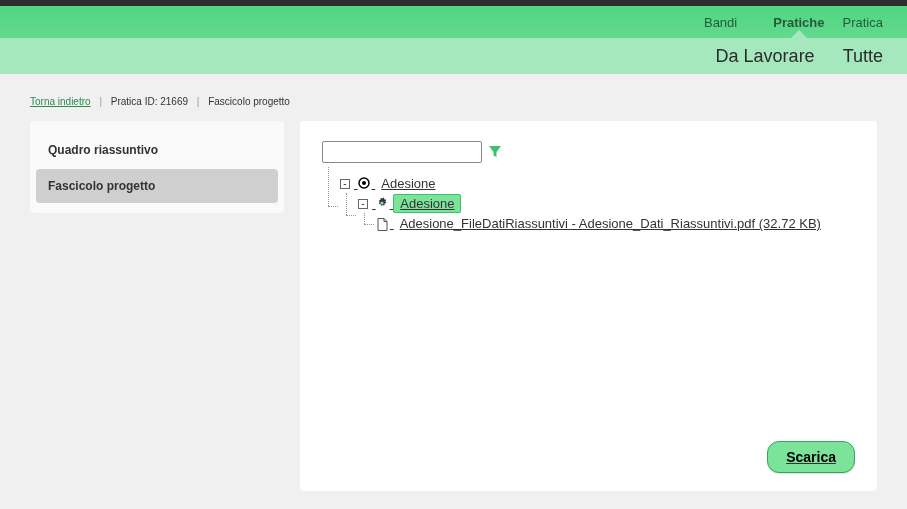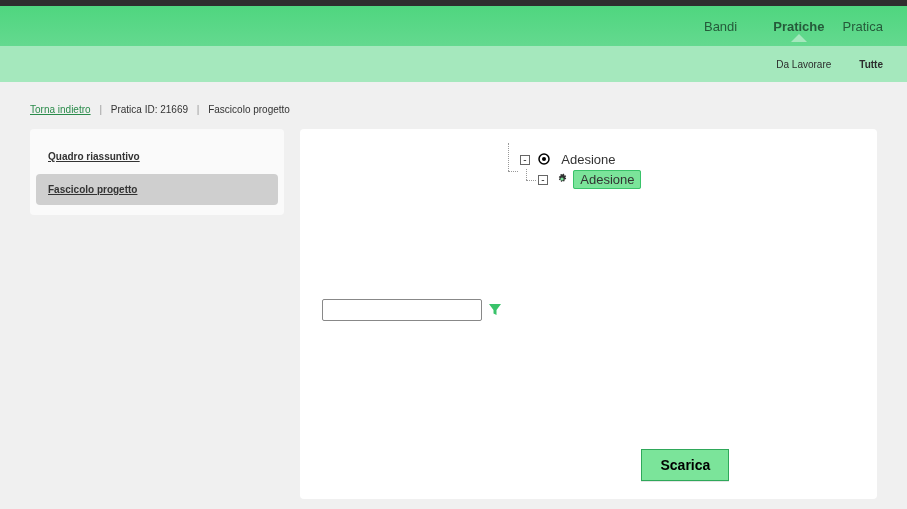--- a/index.html
+++ b/index.html
@@ -8,21 +8,21 @@
     font-family: "Segoe UI", Verdana, Arial, sans-serif;
     font-size: 13px;
     background: #f0f0f0;
     color: #333;
     width: 907px;
   }
   .topstrip {
     height: 6px; background: #2e2e2e;
   }
   .navbar {
-    height: 40px;
+    height: 32px;
     background: linear-gradient(to bottom, #4fd67f, #64d98f);
     display: flex;
     justify-content: flex-end;
     align-items: center;
     padding-right: 24px;
     gap: 18px;
   }
   .navbar .navitem {
     color: #255a3a;
     font-size: 13px;
@@ -48,25 +48,25 @@
     height: 36px;
     background: #a5e8bd;
     display: flex;
     justify-content: flex-end;
     align-items: center;
     padding-right: 24px;
     gap: 28px;
   }
   .subnav .subitem {
     color: #2c2c2c;
-    font-size: 10px;
+    font-size: 18px;
     cursor: pointer;
   }
   .subnav .subitem.active {
-    font-weight: bold;
+    font-weight: normal;
   }
   .breadcrumbs {
     padding: 22px 30px 14px 30px;
     font-size: 10px;
   }
   .breadcrumbs a {
     color: #2a8b4a;
     text-decoration: underline;
   }
   .breadcrumbs .sep {
@@ -80,40 +80,40 @@
   }
   .sidebar {
     width: 254px;
     background: #fafafa;
     border-radius: 4px;
     padding: 10px 0;
     align-self: flex-start;
   }
   .sidebar .side-item {
     padding: 12px 18px;
-    font-size: 10px;
-    cursor: pointer;
-    text-decoration: underline;
+    font-size: 12px;
+    cursor: pointer;
   }
   .sidebar .side-item.bold { font-weight: bold; }
   .sidebar .side-item.active {
     background: #cfcfcf;
     border-radius: 4px;
     margin: 0 6px;
     padding: 10px 12px;
   }
   .main {
     flex: 1;
     background: #fff;
     border-radius: 4px;
     padding: 20px 22px 18px 22px;
     min-height: 370px;
     display: flex;
-    flex-direction: row;
-    position: relative;
+    flex-direction: column;
+    position: relative;
+    text-decoration: underline;
   }
   .searchrow {
     display: flex;
     align-items: center;
     gap: 6px;
     margin-bottom: 10px;
   }
   .searchrow input {
     width: 160px;
     height: 22px;
@@ -185,21 +185,21 @@
     display: flex;
     justify-content: flex-end;
   }
   .btn {
     background: #7be49a;
     border: 1px solid #2fa85a;
     padding: 7px 18px;
     font-size: 14px;
     font-weight: bold;
     cursor: pointer;
-    border-radius: 0;
+    border-radius: 12px;
     box-shadow: 0 1px 0 rgba(0,0,0,0.1);
   }
 </style>
 </head>
 <body>
 
 <div class="topstrip"></div>
 
 <div class="navbar">
   <span class="navitem">Bandi</span>
@@ -253,20 +253,29 @@
             <li>
               <span class="toggle">-</span>
               <span class="node-icon">
                 <svg width="12" height="12" viewBox="0 0 12 12">
                     <path d="M6 1.2l.9.15.4-.8 1 .6-.2.9.7.6.9-.3.4 1.1-.8.5.1.9.8.4-.4 1.1-.9-.1-.5.8.3.9-1 .6-.7-.6-.9.2-.4.8-1-.6.2-.9-.7-.6-.9.3-.4-1.1.8-.5-.1-.9-.8-.4.4-1.1.9.1.5-.8-.3-.9 1-.6.7.6.9-.2z" fill="#333"></path>
                     <circle cx="6" cy="6" r="1.6" fill="#7be49a"></circle>
                   </svg>
               </span>
               <span class="node-label selected">Adesione</span>
               <ul>
+                <li>
+                  <span class="node-icon file-icon">
+                    <svg width="11" height="13" viewBox="0 0 11 13">
+                        <path d="M1 0.5 h6 l3 3 v9 h-9 z" fill="#fff" stroke="#555"></path>
+                        <path d="M7 0.5 v3 h3" fill="none" stroke="#555"></path>
+                      </svg>
+                  </span>
+                  <span class="node-label">Adesione_FileDatiRiassuntivi - Adesione_Dati_Riassuntivi.pdf (32.72 KB)</span>
+                </li>
               </ul>
             </li>
           </ul>
         </li>
       </ul>
     </div>
 
     <div class="footer">
       <button class="btn">Scarica</button>
     </div>

